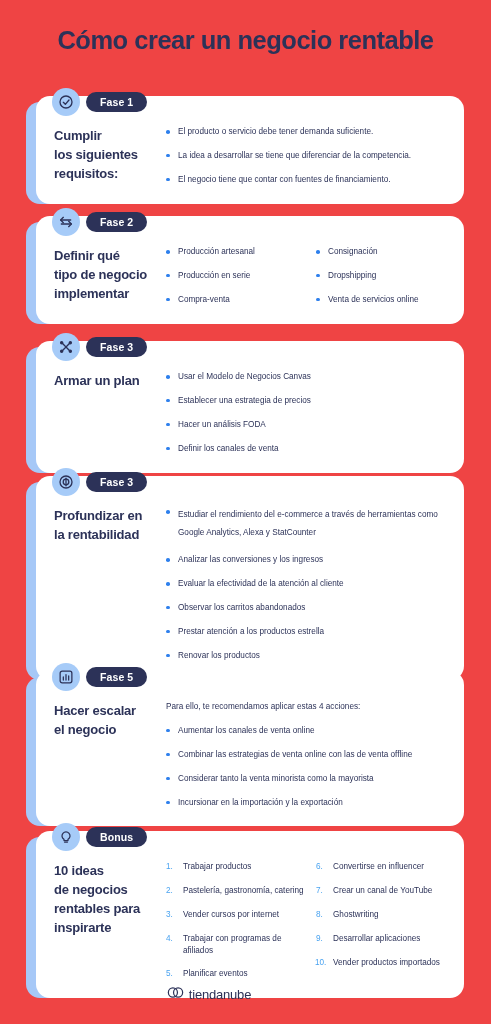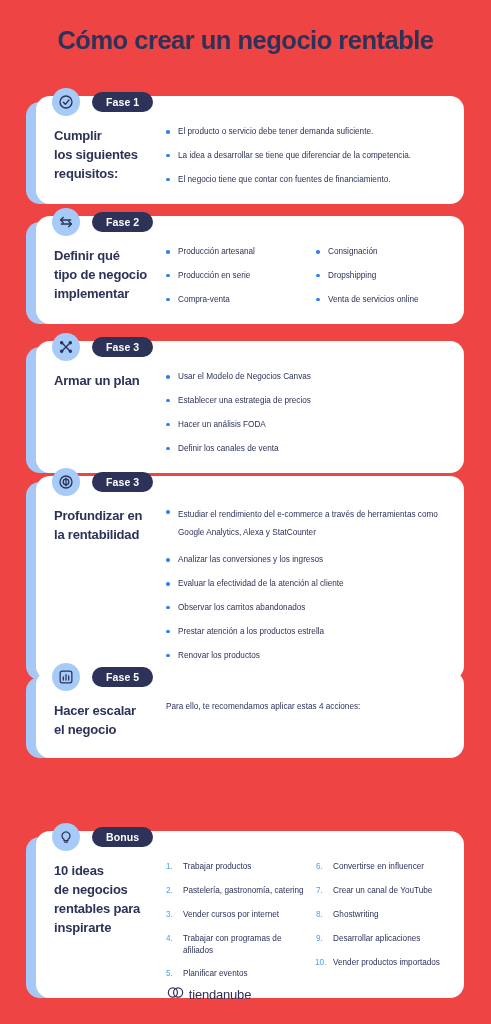--- a/index.html
+++ b/index.html
@@ -86,21 +86,21 @@
     align-items: center;
     justify-content: center;
     flex: 0 0 auto;
   }
 
   .icon-circle svg {
     display: block;
   }
 
   .phase-pill {
-    margin-left: 12px;
+    margin-left: 6px;
     background: #2c3258;
     color: #ffffff;
     font-size: 10.5px;
     font-weight: bold;
     border-radius: 14px;
     padding: 5px 14px 5px 14px;
     line-height: 1;
     letter-spacing: 0.1px;
     white-space: nowrap;
   }
@@ -368,20 +368,26 @@
       <span class="phase-pill">Fase 5</span>
     </div>
     <div class="card">
       <div class="card-inner">
         <div class="card-heading">
           <div>Hacer escalar</div>
           <div>el negocio</div>
         </div>
         <div class="card-body">
           <div class="intro-line">Para ello, te recomendamos aplicar estas 4 acciones:</div>
+          <ul class="bullets">
+            <li>Aumentar los canales de venta online</li>
+            <li>Combinar las estrategias de venta online con las de venta offline</li>
+            <li>Considerar tanto la venta minorista como la mayorista</li>
+            <li>Incursionar en la importación y la exportación</li>
+          </ul>
         </div>
       </div>
     </div>
   </div>
 
   <div class="card-wrap" style="top:823px;">
     <div class="card-shadow"></div>
     <div class="badge-row">
       <span class="icon-circle">
         <svg width="16" height="16" viewBox="0 0 24 24" fill="none" stroke="#2c3258" stroke-width="1.9" stroke-linecap="round" stroke-linejoin="round">

